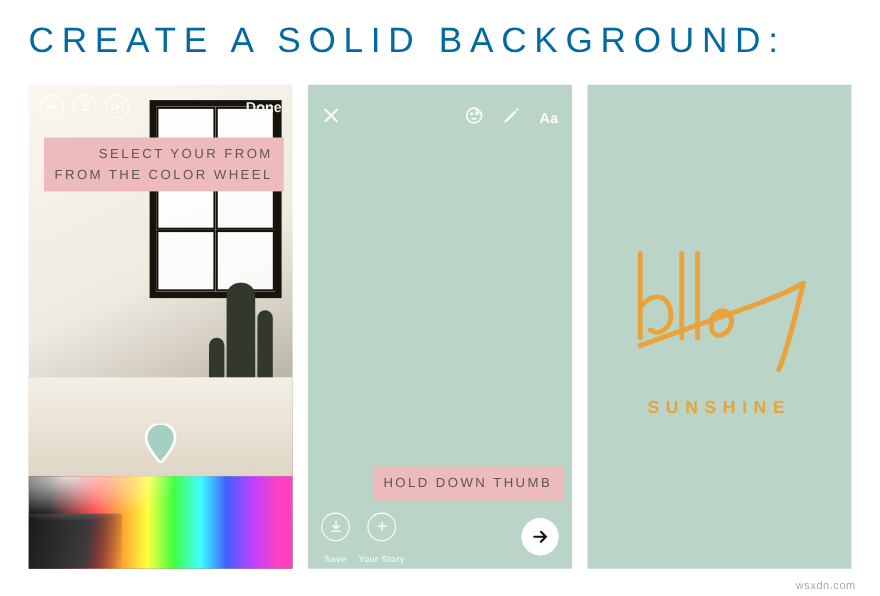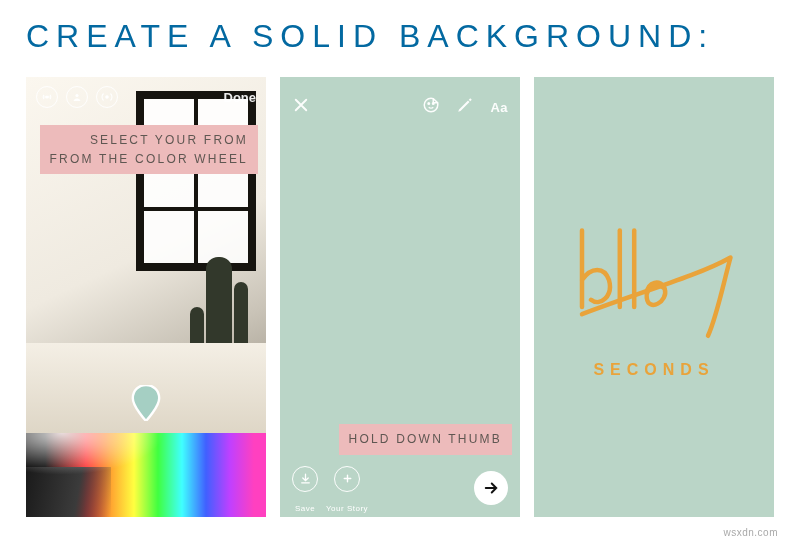--- a/index.html
+++ b/index.html
@@ -177,19 +177,19 @@
         <svg viewBox="0 0 200 140">
           <g fill="none" stroke="#e9a33a" stroke-width="5" stroke-linecap="round" stroke-linejoin="round">
             <path d="M20 15 L20 100 M20 70 C30 55 45 55 50 70 C55 88 40 100 30 92"></path>
             <path d="M62 15 L62 100"></path>
             <path d="M78 15 L78 100"></path>
             <path d="M92 85 C92 72 108 68 112 80 C116 94 94 106 92 90 C90 78 106 72 112 80"></path>
             <path d="M20 108 C80 85 150 65 185 45 C178 70 170 110 160 132"></path>
           </g>
         </svg>
       </div>
-      <div class="sunshine">SECONDS</div>
+      <div class="sunshine">SUNSHINE</div>
     </div>
 
   </div>
 
   <div class="watermark">wsxdn.com</div>
 </div>
 
 </body></html>

